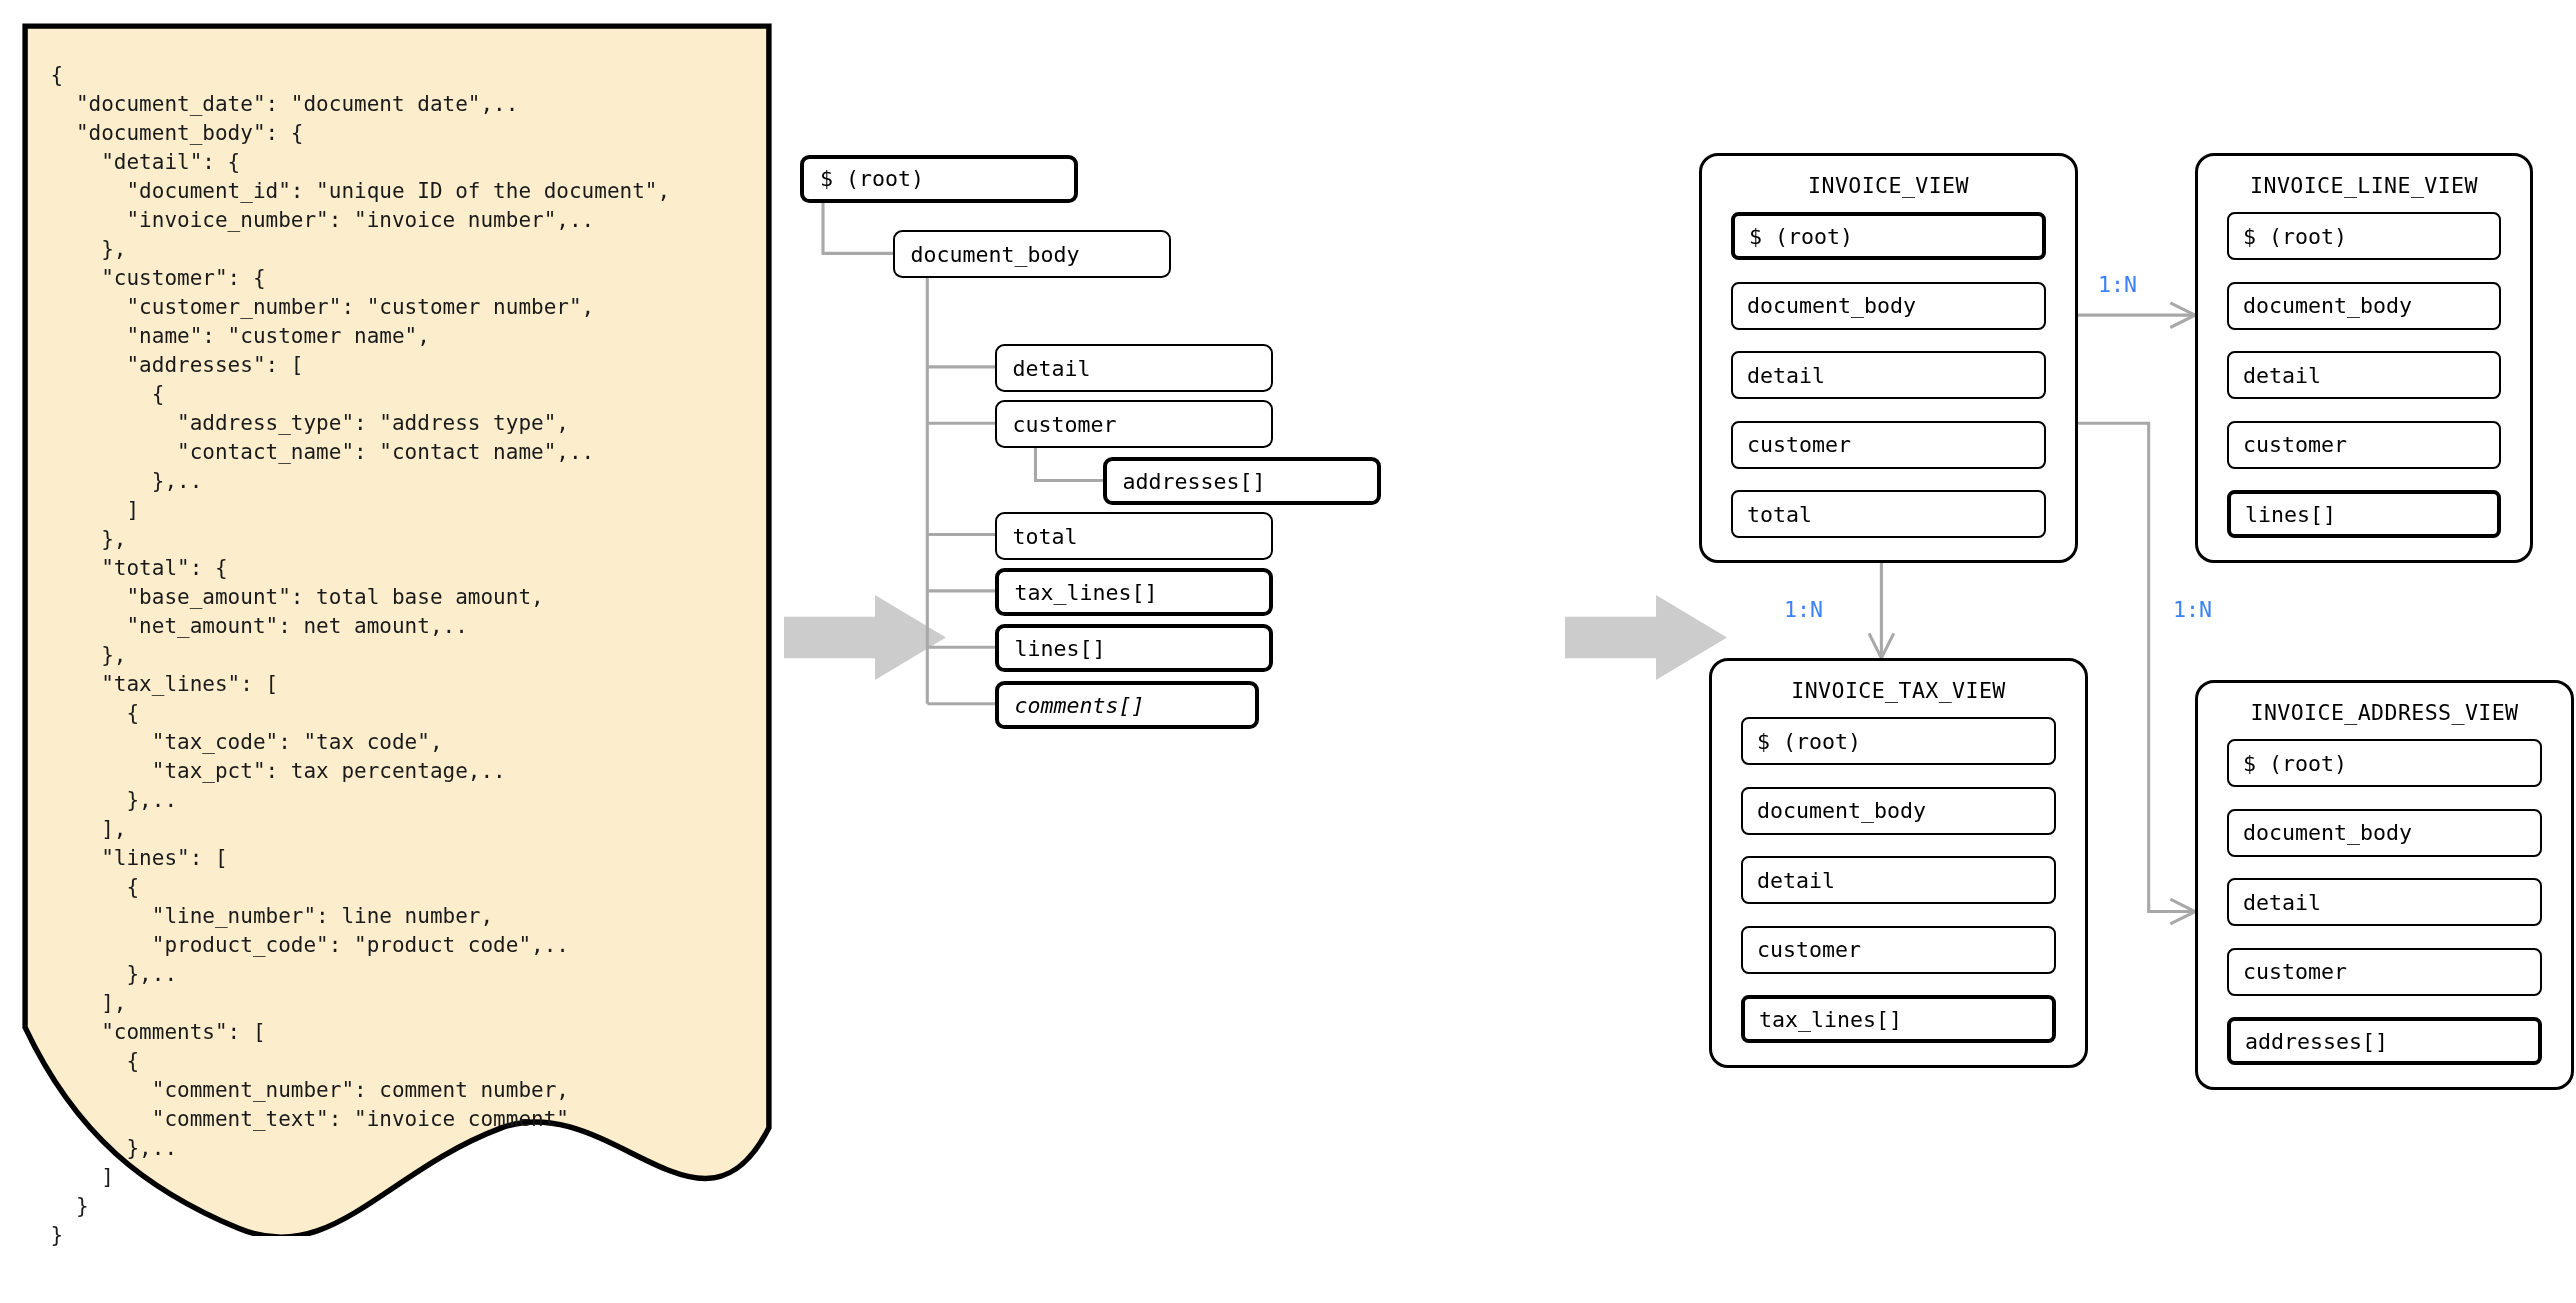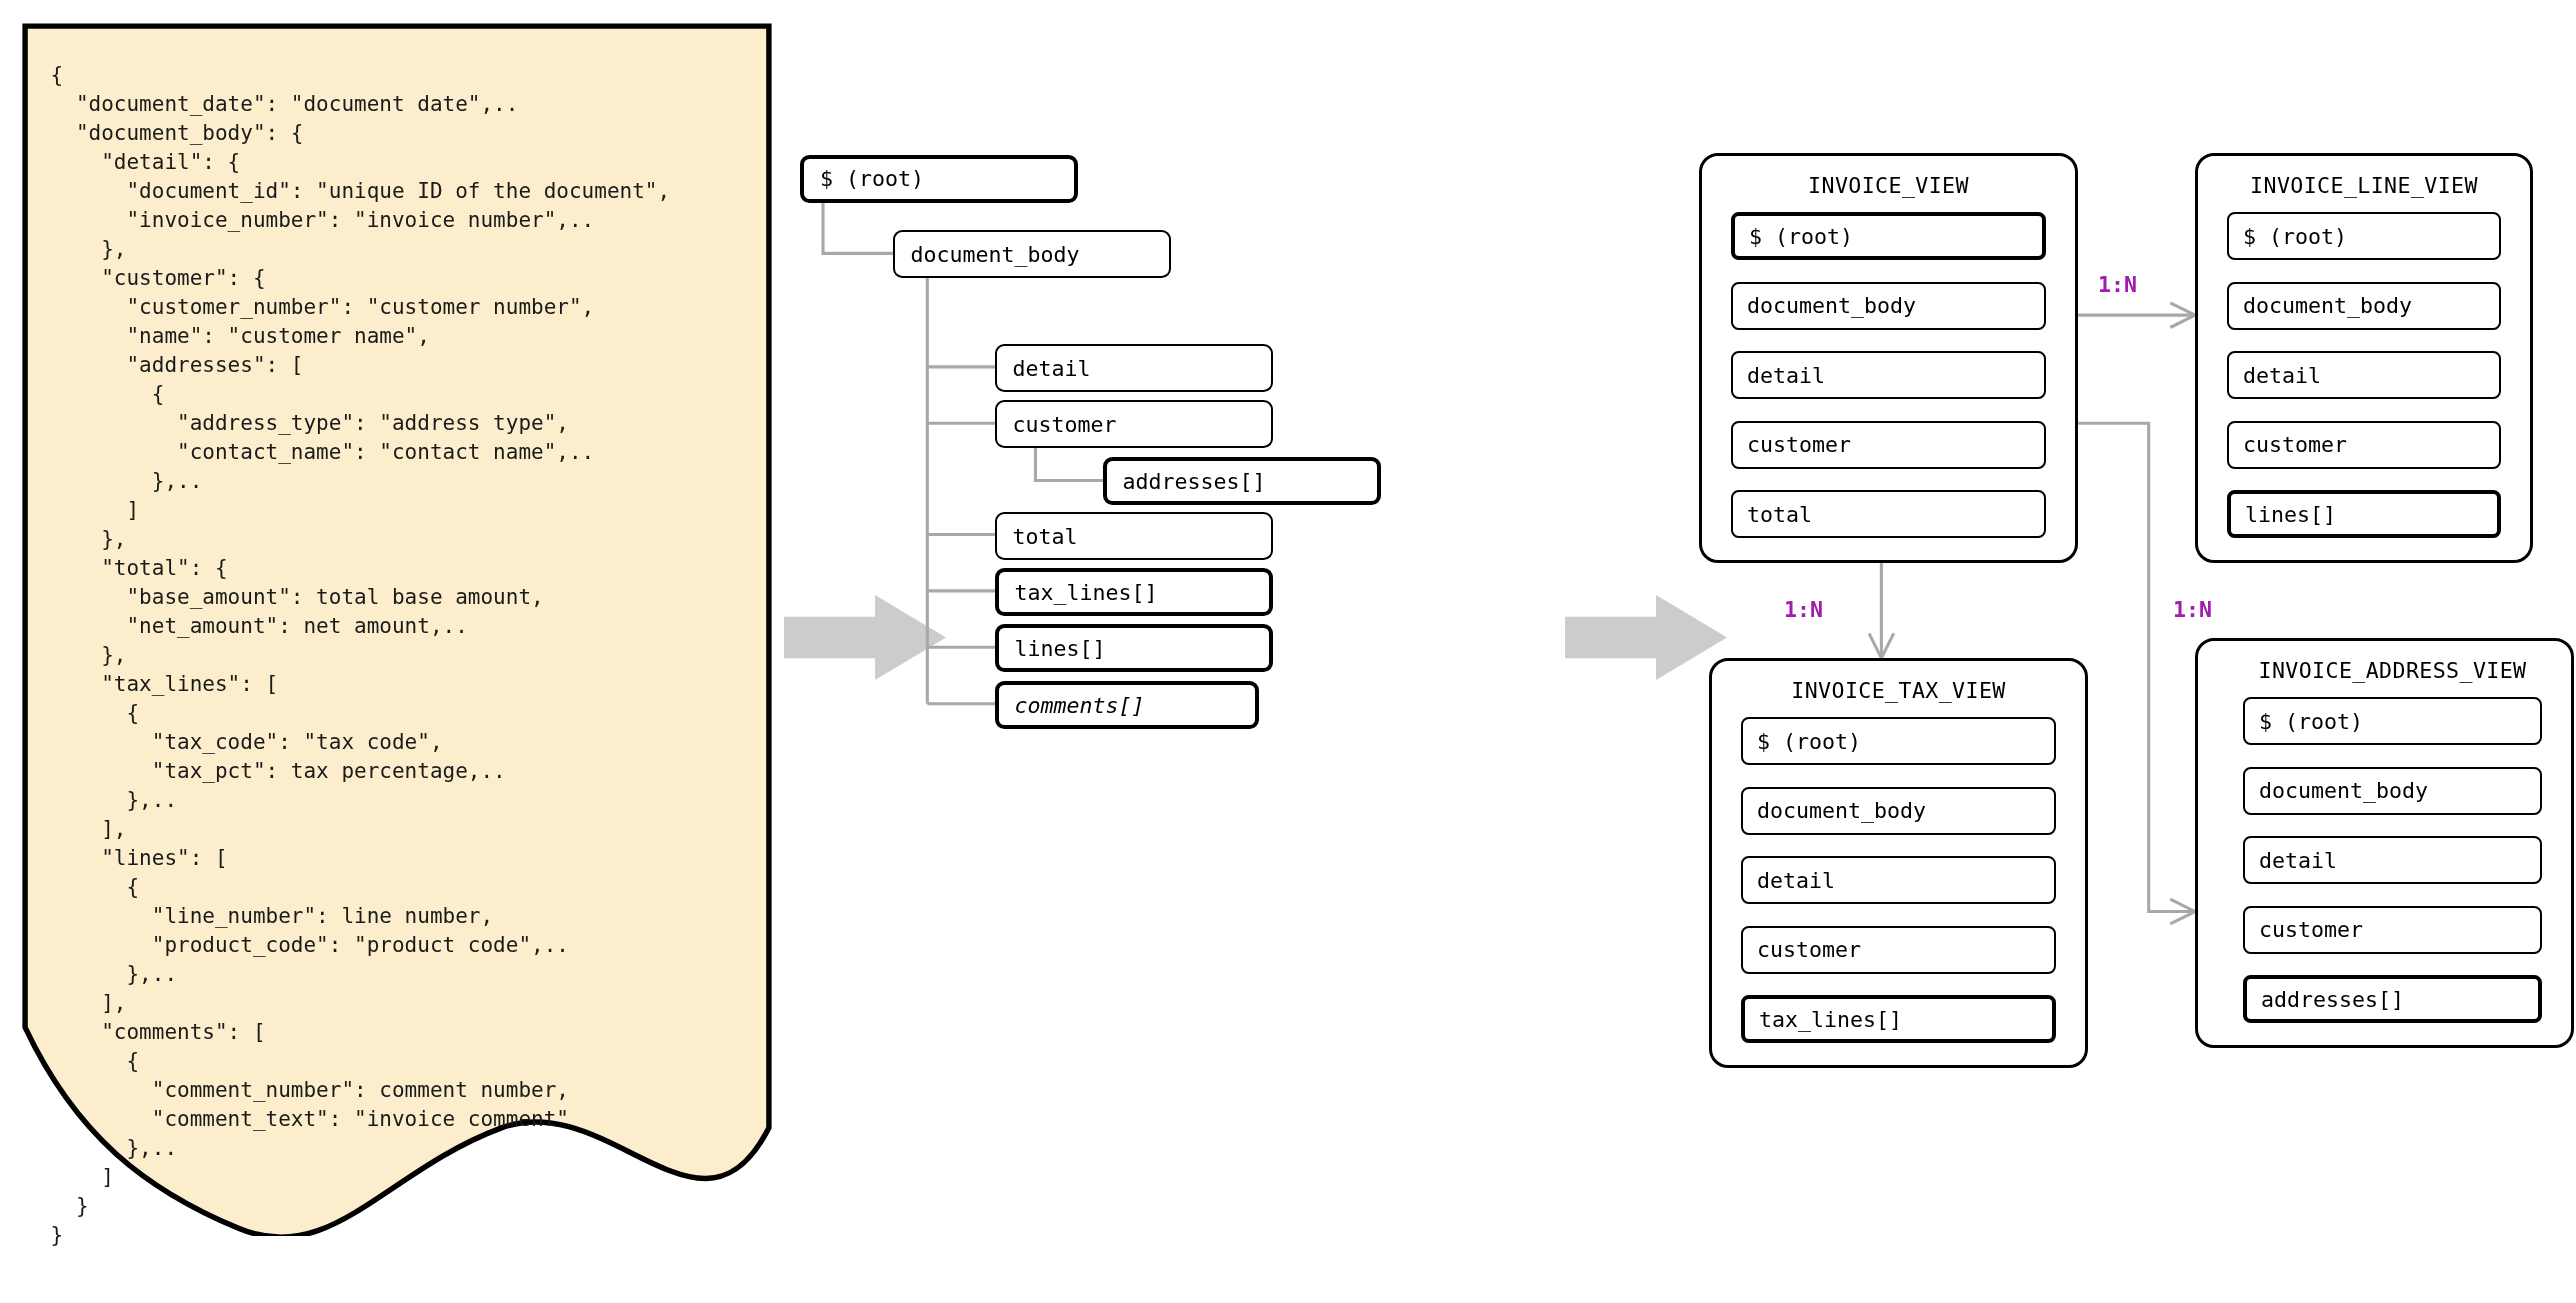--- a/index.html
+++ b/index.html
@@ -43,21 +43,21 @@
   .field-list{margin-top:14px;padding:0 29px;}
   .field{
     box-sizing:border-box;height:48px;margin-bottom:21.6px;
     border:2.3px solid #000;border-radius:7.7px;background:#fff;
     display:flex;align-items:center;padding-left:14px;
     font-family:"DejaVu Sans Mono",monospace;font-size:21.6px;color:#000;
   }
   .field.bold{border-width:4.6px;}
   .rel-label{
     position:absolute;font-family:"DejaVu Sans Mono",monospace;
-    font-size:21.6px;color:#a21caf;font-weight:bold;
+    font-size:21.6px;color:#3b82f6;
   }
 </style>
 </head>
 <body>
 
 <div id="doc-panel">
   <svg id="doc-shape" viewBox="0 0 970 1570" preserveAspectRatio="none">
     <path d="M 4 4 L 966 4 L 966 1430
              C 880 1600, 760 1380, 620 1430
              C 470 1486, 400 1610, 280 1560
@@ -242,21 +242,21 @@
         </div>
       <div class="field">
         <span>customer</span>
         </div>
       <div class="field bold">
         <span>tax_lines[]</span>
         </div>
     </div>
   </div>
 
-  <div class="viewbox" style="left:510px;top:499px;width:379px;height:410px;padding-left:16px;">
+  <div class="viewbox" style="left:510px;top:541px;width:379px;height:410px;">
     <div class="view-title">INVOICE_ADDRESS_VIEW</div>
     <div class="field-list">
       <div class="field">
         <span>$ (root)</span>
         </div>
       <div class="field">
         <span>document_body</span>
         </div>
       <div class="field">
         <span>detail</span>

